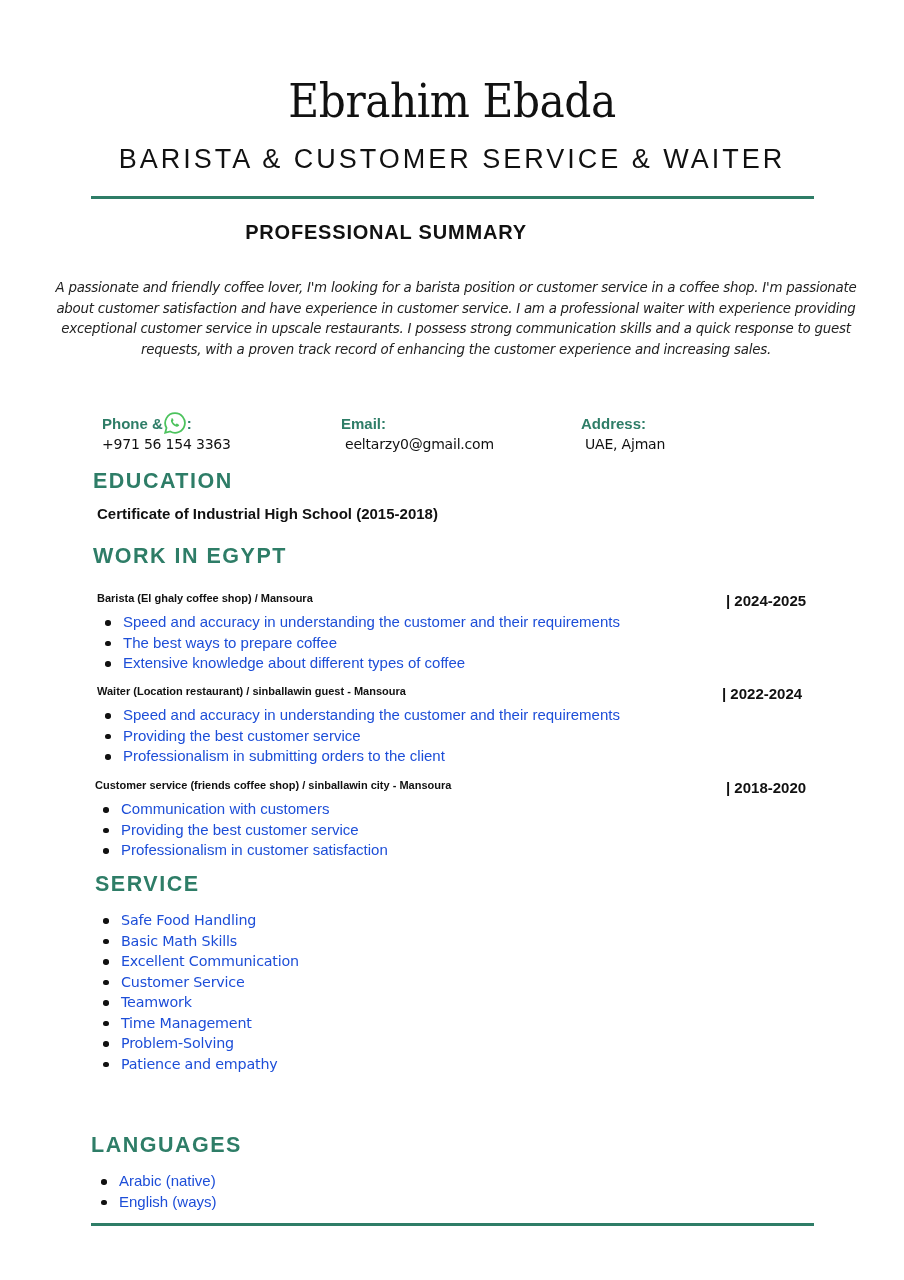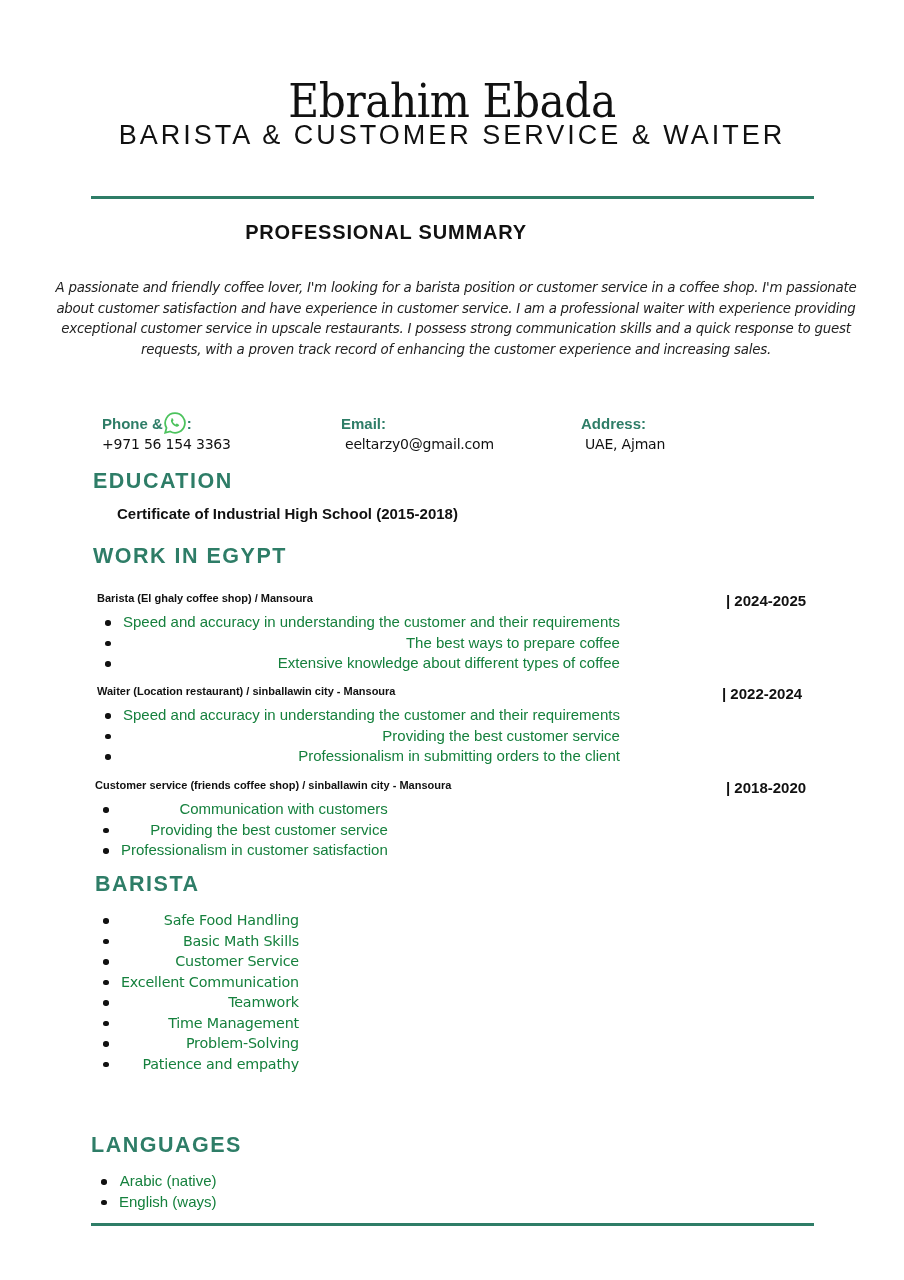--- a/index.html
+++ b/index.html
@@ -7,21 +7,21 @@
     body { position: relative; font-family: "DejaVu Sans", sans-serif; color: #111; overflow: hidden; }
 
     .abs { position: absolute; }
 
     .name {
       left: 0; width: 904px; top: 74px; text-align: center;
       font-family: "DejaVu Serif", serif; font-size: 46px; color: #111;
       letter-spacing: -0.5px; transform: scaleX(0.92); transform-origin: center;
     }
     .title {
-      left: 0; width: 904px; top: 120px; text-align: center;
+      left: 0; width: 904px; top: 144px; text-align: center;
       font-family: "Liberation Sans", sans-serif; font-size: 27px; font-weight: 400;
       letter-spacing: 3px; color: #111;
     }
     .rule { left: 91px; width: 723px; height: 3px; background: #2e7d67; }
     .rule.top { top: 196px; }
     .rule.bottom { top: 1223px; }
 
     .summary-heading {
       left: 0; width: 772px; top: 221px; text-align: center;
       font-family: "Liberation Sans", sans-serif; font-weight: bold; font-size: 20px;
@@ -46,34 +46,34 @@
       margin: -4px 0 0 0;
     }
 
     .section-heading {
       font-family: "Liberation Sans", sans-serif; font-weight: bold; font-size: 21.5px;
       color: #2e7d67; letter-spacing: 1.5px;
     }
 
     .edu-item {
       left: 97px; top: 505px; font-family: "Liberation Sans", sans-serif; font-weight: bold;
-      font-size: 15px; color: #111; margin-left: 20px;
+      font-size: 15px; color: #111;
     }
 
     .job-title {
       font-family: "Liberation Sans", sans-serif; font-weight: bold; font-size: 11px; color: #111;
     }
     .job-date {
       font-family: "Liberation Sans", sans-serif; font-weight: bold; font-size: 15px; color: #111;
     }
 
     ul.bullets { list-style: none; }
     ul.bullets li {
       position: relative; font-family: "Liberation Sans", sans-serif; font-size: 15px;
-      line-height: 20.5px; color: #15803d; padding-left: 26px; text-align: right;
+      line-height: 20.5px; color: #1d4ed8; padding-left: 26px;
     }
     ul.bullets li::before {
       content: ""; position: absolute; left: 8px; top: 8px; width: 5.5px; height: 5.5px;
       border-radius: 50%; background: #111;
     }
     ul.skills li { font-family: "DejaVu Sans", sans-serif; font-size: 14.3px; letter-spacing: -0.2px; }
   </style>
 </head>
 <body>
 
@@ -109,42 +109,42 @@
 <div class="abs section-heading" style="left:93px; top:544px;">WORK IN EGYPT</div>
 
 <div class="abs job-title" style="left:97px; top:592px;">Barista (El ghaly coffee shop) /  Mansoura</div>
 <div class="abs job-date" style="left:726px; top:592px;">| 2024-2025</div>
 <ul class="abs bullets" style="left:97px; top:612px;">
   <li>Speed and accuracy in understanding the customer and their requirements</li>
   <li>The best ways to prepare coffee</li>
   <li>Extensive knowledge about different types of coffee</li>
 </ul>
 
-<div class="abs job-title" style="left:97px; top:685px;">Waiter  (Location restaurant) /  sinballawin city - Mansoura</div>
+<div class="abs job-title" style="left:97px; top:685px;">Waiter  (Location restaurant) /  sinballawin guest - Mansoura</div>
 <div class="abs job-date" style="left:722px; top:685px;">| 2022-2024</div>
 <ul class="abs bullets" style="left:97px; top:705px;">
   <li>Speed and accuracy in understanding the customer and their requirements</li>
   <li>Providing the best customer service</li>
   <li>Professionalism in submitting orders to the client</li>
 </ul>
 
 <div class="abs job-title" style="left:95px; top:779px;">Customer service (friends coffee shop)  /  sinballawin city - Mansoura</div>
 <div class="abs job-date" style="left:726px; top:779px;">| 2018-2020</div>
 <ul class="abs bullets" style="left:95px; top:799px;">
   <li>Communication with customers</li>
   <li>Providing the best customer service</li>
   <li>Professionalism in customer satisfaction</li>
 </ul>
 
-<div class="abs section-heading" style="left:95px; top:872px;">BARISTA</div>
+<div class="abs section-heading" style="left:95px; top:872px;">SERVICE</div>
 <ul class="abs bullets skills" style="left:95px; top:910px;">
   <li>Safe Food Handling</li>
   <li>Basic Math Skills</li>
+  <li>Excellent Communication</li>
   <li>Customer Service</li>
-  <li>Excellent Communication</li>
   <li>Teamwork</li>
   <li>Time Management</li>
   <li>Problem-Solving</li>
   <li>Patience and empathy</li>
 </ul>
 
 <div class="abs section-heading" style="left:91px; top:1133px;">LANGUAGES</div>
 <ul class="abs bullets" style="left:93px; top:1171px;">
   <li>Arabic  (native)</li>
   <li>English (ways)</li>

